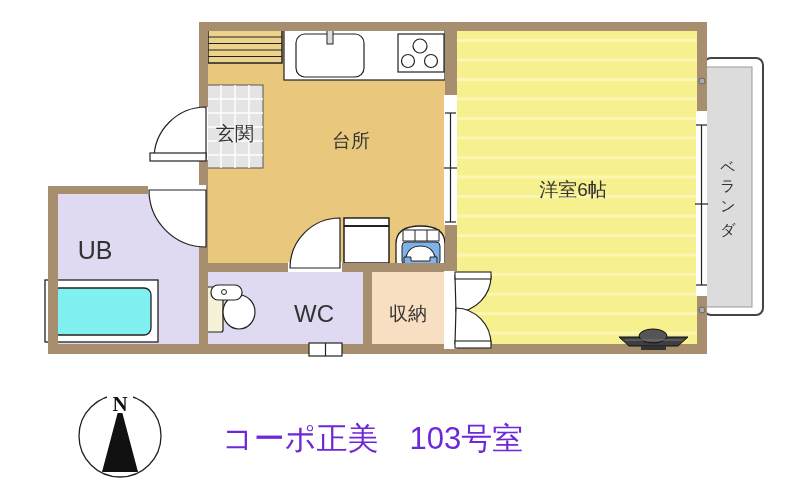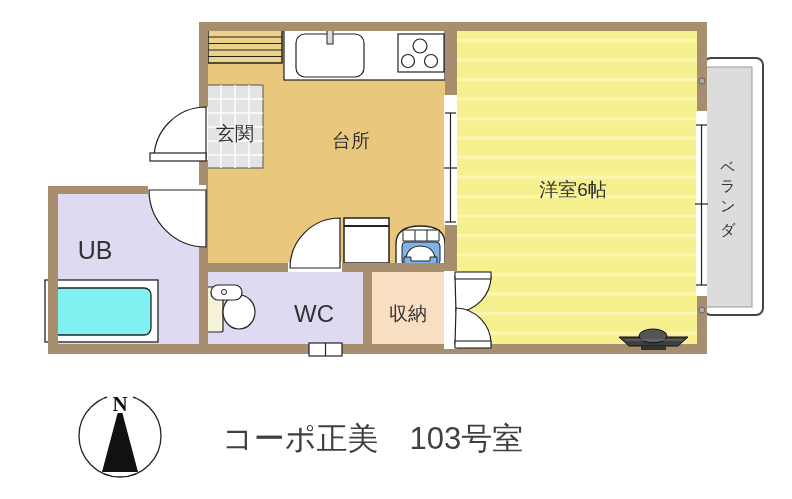--- a/index.html
+++ b/index.html
@@ -3,21 +3,21 @@
 <meta charset="utf-8">
 <style>
   html,body{margin:0;padding:0;background:#ffffff;}
   .stage{position:relative;width:768px;height:499px;background:#fff;overflow:hidden;
          font-family:"Liberation Sans",sans-serif;}
   svg{position:absolute;left:0;top:0;}
   .room-label{fill:#333;font-family:"Liberation Sans",sans-serif;}
   .veranda-label{position:absolute;left:718px;top:150px;writing-mode:vertical-rl;
       text-orientation:upright;font-size:15px;color:#333;letter-spacing:3px;
       font-family:"Liberation Sans",sans-serif;}
-  .plan-title{position:absolute;left:222px;top:418px;font-size:31px;color:#404040;
+  .plan-title{position:absolute;left:222px;top:418px;font-size:31px;color:#6d28d9;
       font-family:"Liberation Sans",sans-serif;white-space:pre;}
 </style>
 </head>
 <body>
 
 <div class="stage">
 <svg width="792" height="499" viewBox="0 0 792 499">
   <defs>
     <pattern id="floorStripes" width="12" height="19.5" patternUnits="userSpaceOnUse">
       <rect x="0" y="0" width="12" height="3" fill="#fbf7b3"></rect>

